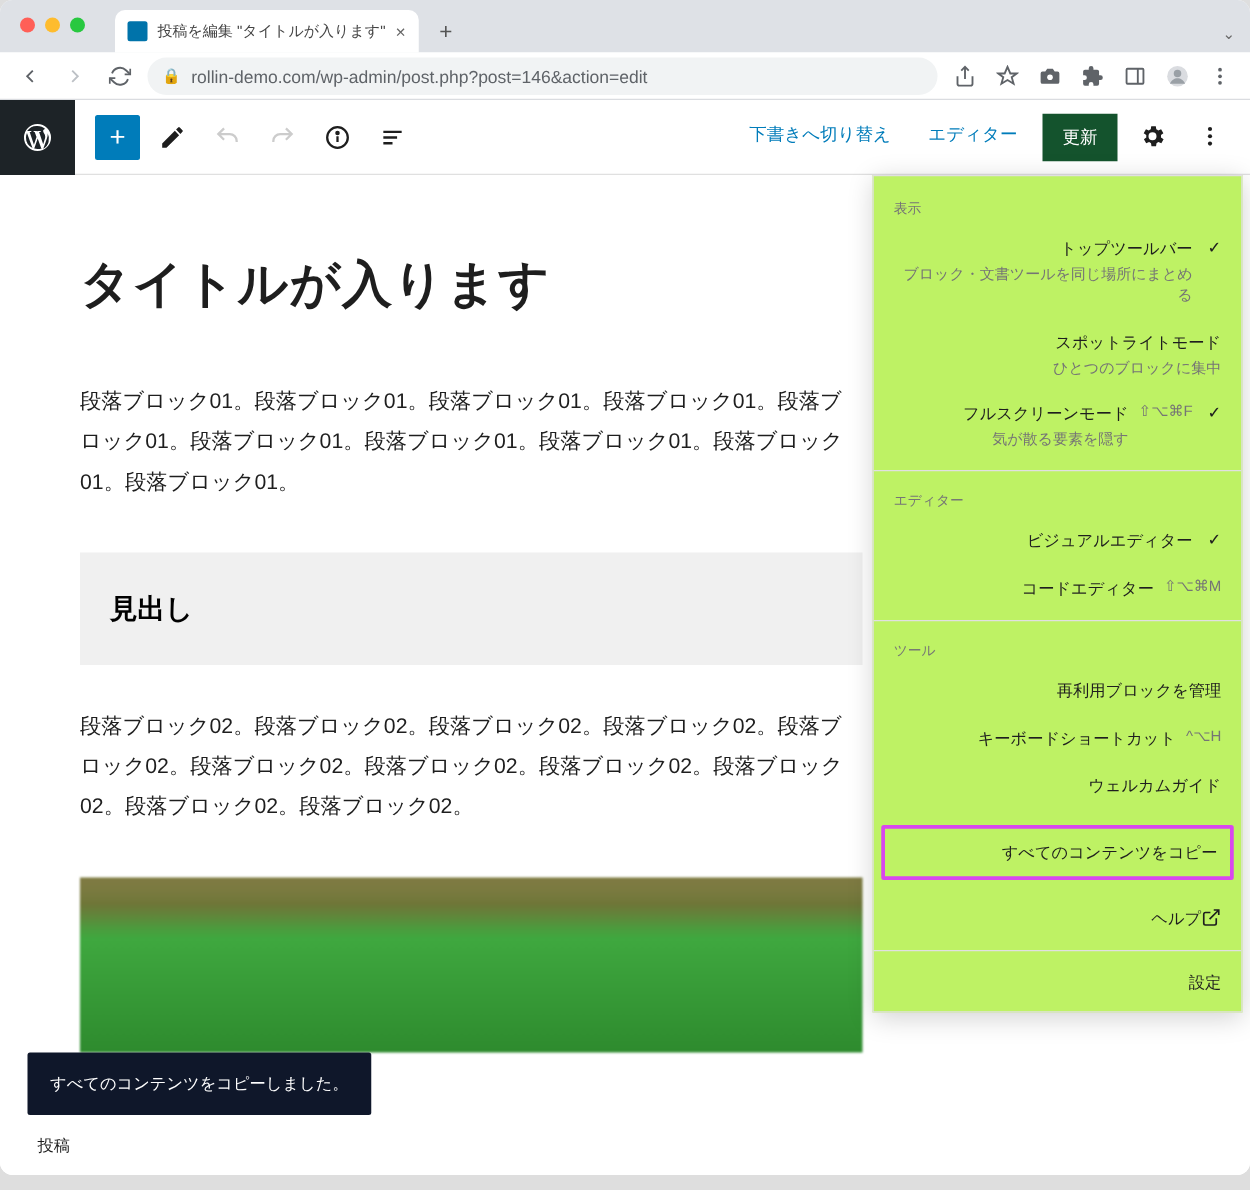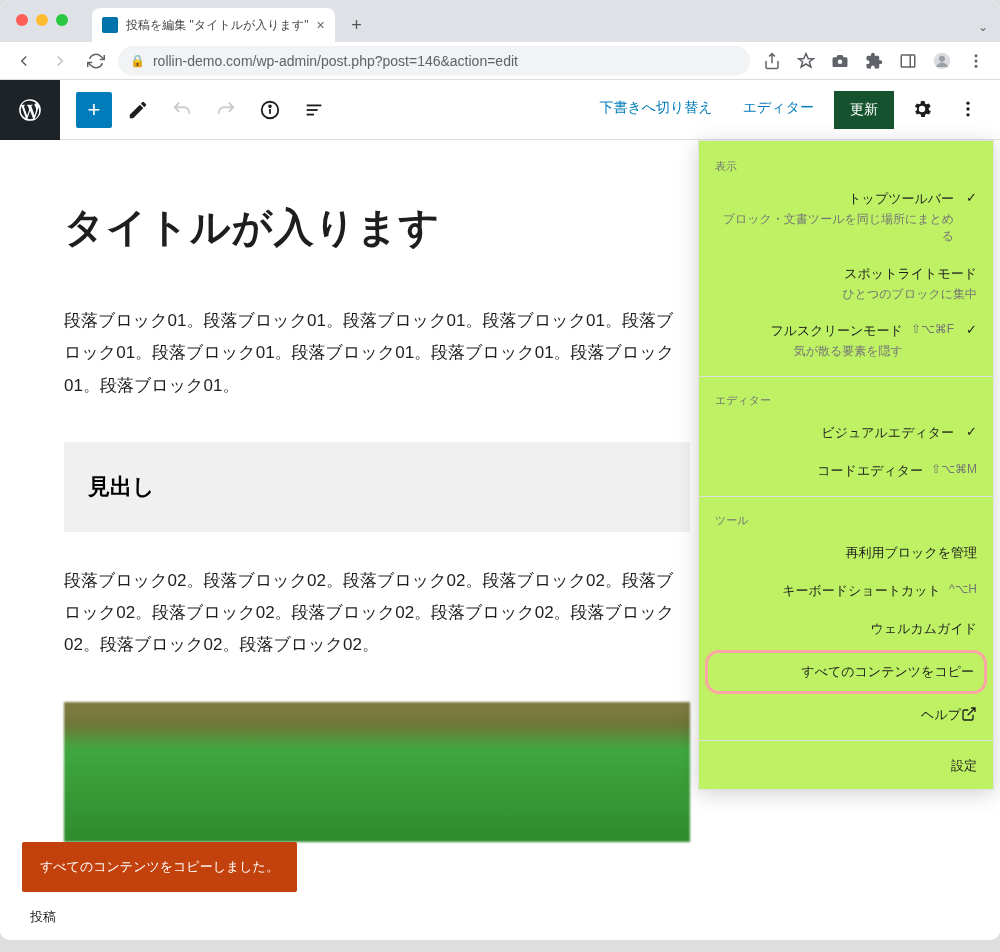--- a/index.html
+++ b/index.html
@@ -40,23 +40,23 @@
   .image-block::before { content:""; position:absolute; top:0; left:0; right:0; height:40px; background: linear-gradient(to bottom, rgba(120,100,50,0.6), transparent); }
   .dropdown { position: absolute; top: 60px; right: 6px; width: 296px; background: #bef264; box-shadow: 0 4px 20px rgba(0,0,0,0.18); border: 1px solid #e0e0e0; padding: 8px 0 4px; }
   .dd-section-label { font-size: 11px; color: #757575; padding: 10px 16px 6px; }
   .dd-item { padding: 10px 16px; font-size: 13px; color: #1e1e1e; display: flex; align-items: flex-start; position: relative; }
   .dd-item .main { flex: 1; text-align: right; }
   .dd-item .title { font-size: 13px; color: #1e1e1e; }
   .dd-item .desc { font-size: 12px; color: #757575; margin-top: 3px; line-height: 1.4; }
   .dd-item .shortcut { font-size: 12px; color: #757575; margin-left: 8px; white-space: nowrap; }
   .dd-item .check { margin-left: 12px; color: #1e1e1e; }
   .dd-sep { height: 1px; background: #e0e0e0; margin: 6px 0; }
-  .dd-highlight { border: 3px solid #fca5a5; border-radius: 14px; margin: 2px 6px; padding: 10px 10px; }
+  .dd-highlight { border: 3px solid #d946ef; border-radius: 2px; margin: 12px 6px; padding: 10px 10px; }
   .ext-icon { font-size: 16px; color:#1e1e1e; }
-  .snackbar { position: absolute; left: 22px; bottom: 48px; background: #c2410c; color: #fff; font-size: 13px; padding: 16px 18px; border-radius: 2px; }
+  .snackbar { position: absolute; left: 22px; bottom: 48px; background: #0f172a; color: #fff; font-size: 13px; padding: 16px 18px; border-radius: 2px; }
   .footer-label { position: absolute; left: 30px; bottom: 14px; font-size: 13px; color: #1e1e1e; }
   svg { display: block; }
 </style>
 </head>
 <body>
 
 <div class="chrome-window">
   <div class="titlebar">
     <div class="traffic">
       <span class="t-close"></span>

